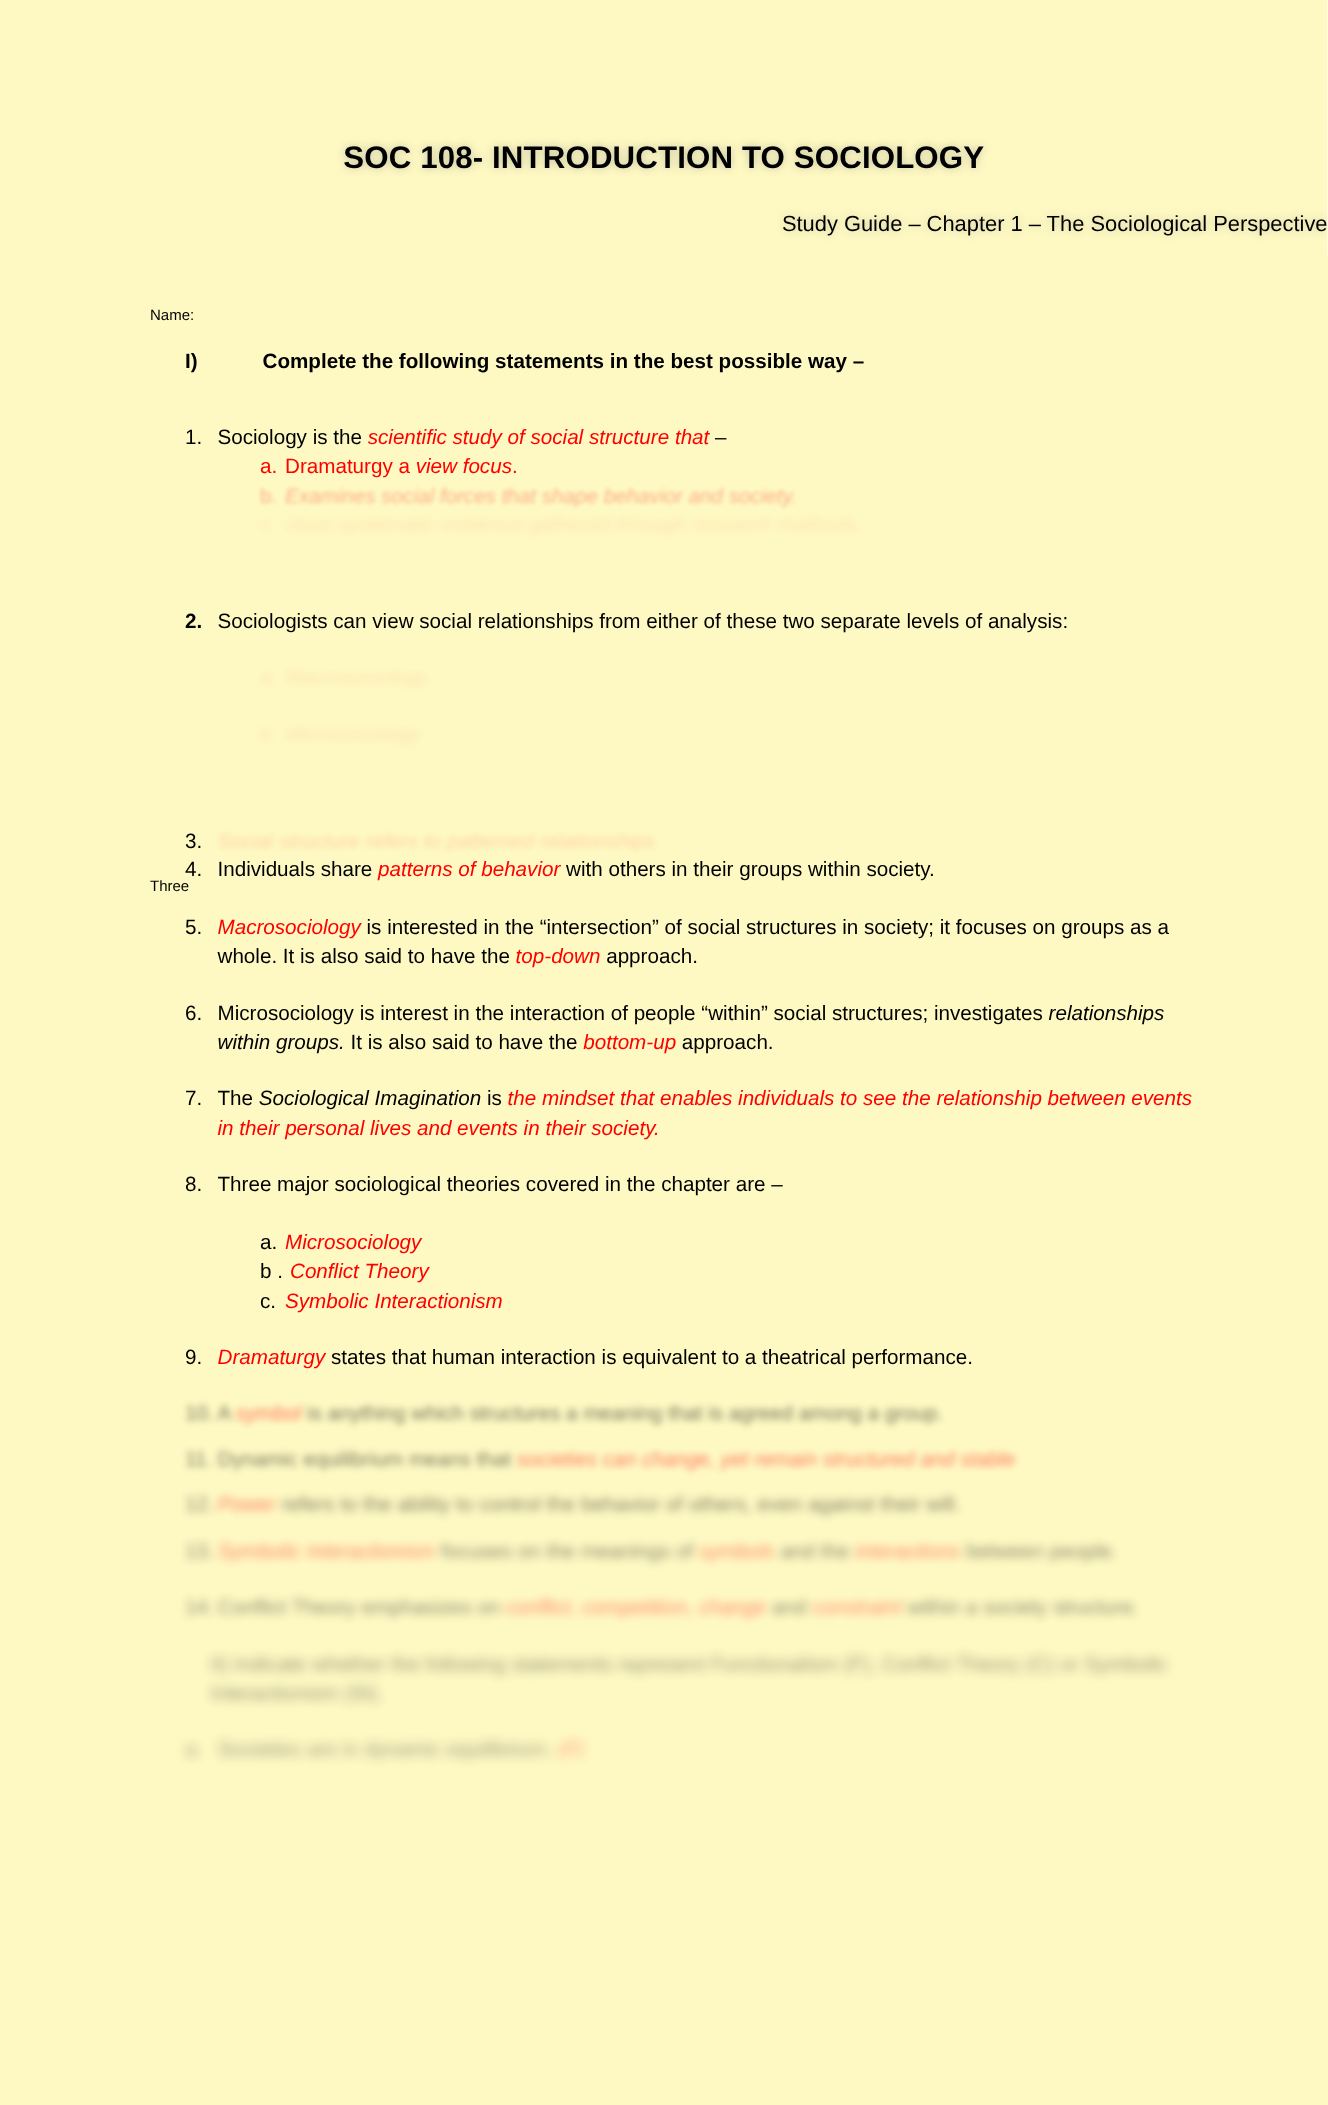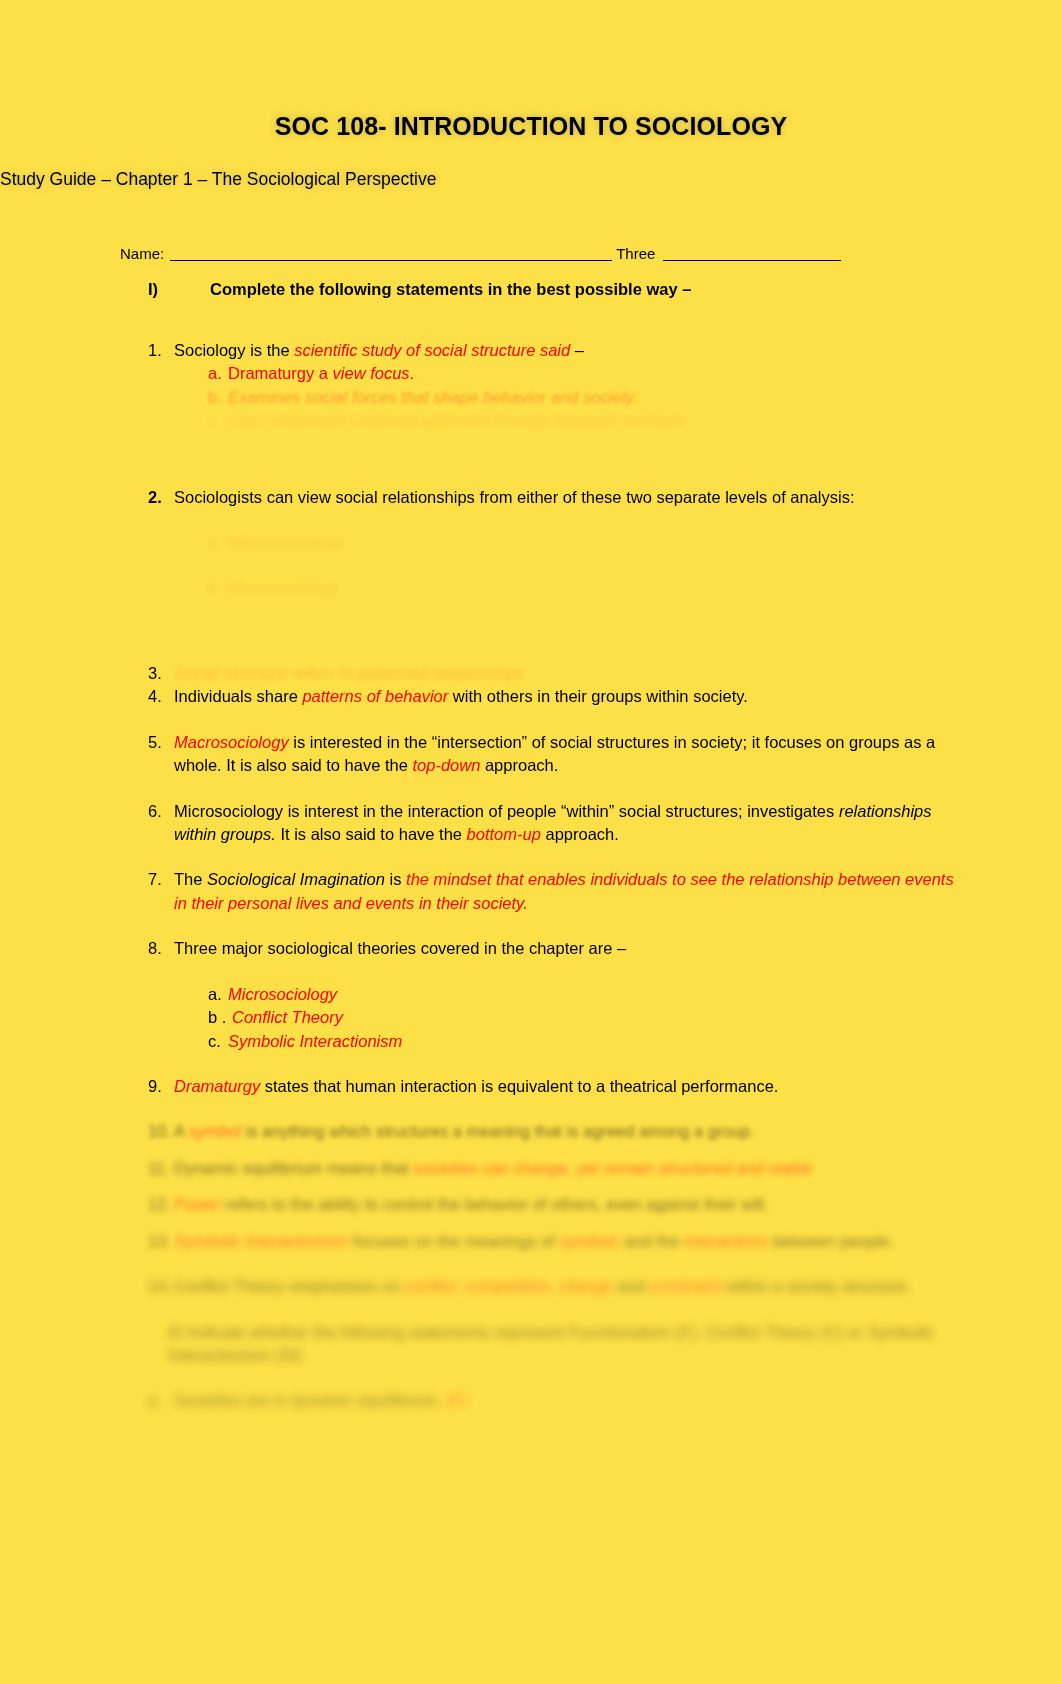--- a/index.html
+++ b/index.html
@@ -9,56 +9,57 @@
     background: #ffffff;
   }
   body {
     font-family: "Liberation Sans", sans-serif;
     color: #000000;
   }
   .page {
     position: relative;
     width: 1062px;
     height: 1684px;
-    background: #fde047;
+    background: #fef9c3;
     overflow: hidden;
     margin: 0 auto;
   }
 
   
   .doc-title {
     text-align: center;
     font-size: 25px;
     font-weight: bold;
     letter-spacing: 0.1px;
     margin: 0;
     padding-top: 112px;
     color: #000;
     text-shadow: 0 0 7px rgba(120,120,120,0.45);
   }
   .doc-subtitle {
-    text-align: left;
+    text-align: right;
     font-size: 17.5px;
     font-weight: normal;
     margin: 0;
     padding-top: 28px;
     color: #000;
     text-shadow: 0 0 7px rgba(130,130,130,0.40);
   }
 
   
   .namedate {
     position: absolute;
     left: 120px;
     top: 245px;
     width: 860px;
-    font-size: 15px;
+    font-size: 12px;
     display: flex;
-    align-items: center;
+    align-items: flex-start;
     white-space: nowrap;
+    flex-direction: column;
   }
   .nd-label { flex: 0 0 auto; }
   .nd-rule-long {
     flex: 0 0 442px;
     border-bottom: 1.6px solid #000;
     height: 14px;
     margin: 0 4px 0 6px;
   }
   .nd-rule-short {
     flex: 0 0 178px;
@@ -153,21 +154,21 @@
 
     <div class="section-head">
       <span class="numeral">I)</span>
       <span>Complete the following statements in the best possible way –</span>
     </div>
 
     <div class="gap-lg"></div>
 
     <div class="item">
       <span class="num">1.</span>
-      <span class="txt"><span>Sociology  is  the </span><span class="red it">scientific study of social structure said</span><span> –</span></span>
+      <span class="txt"><span>Sociology  is  the </span><span class="red it">scientific study of social structure that</span><span> –</span></span>
     </div>
 
     <div class="sub">
       <span class="let red">a.</span>
       <span class="txt red"><span>Dramaturgy  a </span><span class="it">view focus</span><span>.</span></span>
     </div>
 
     <div class="sub fade-1">
       <span class="let red">b.</span>
       <span class="txt red it">Examines social forces that shape behavior and society.</span>

